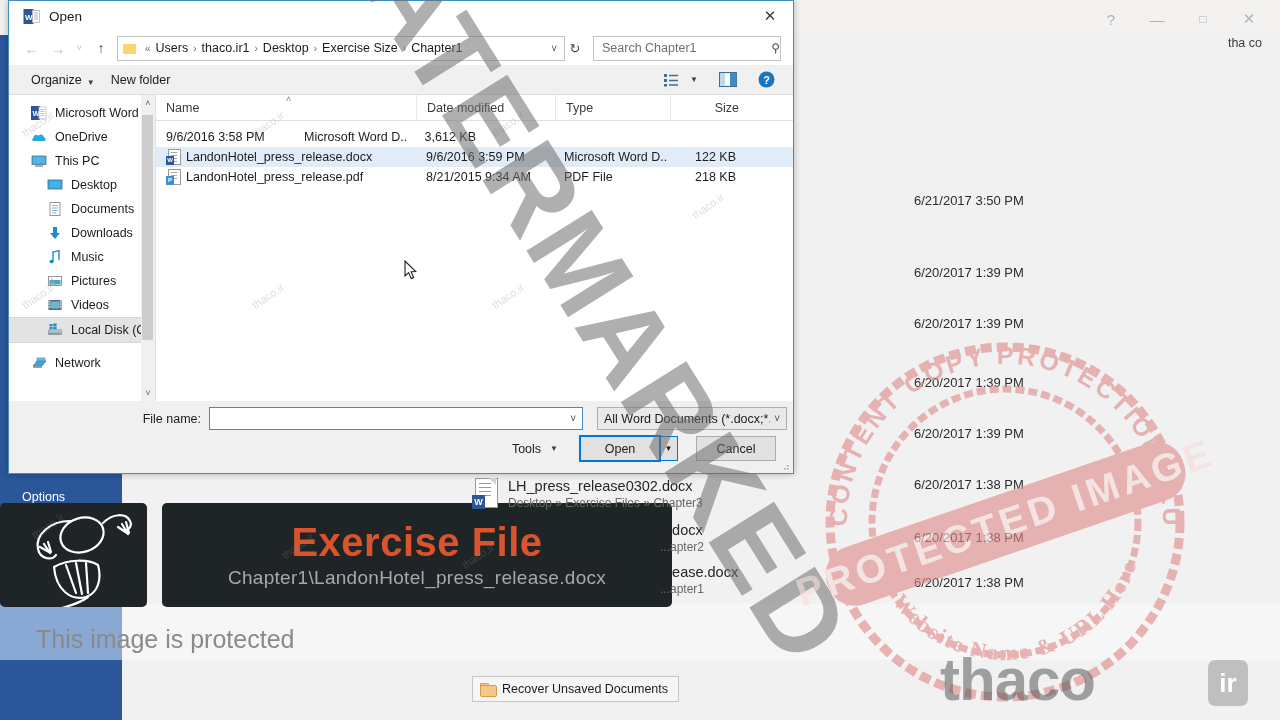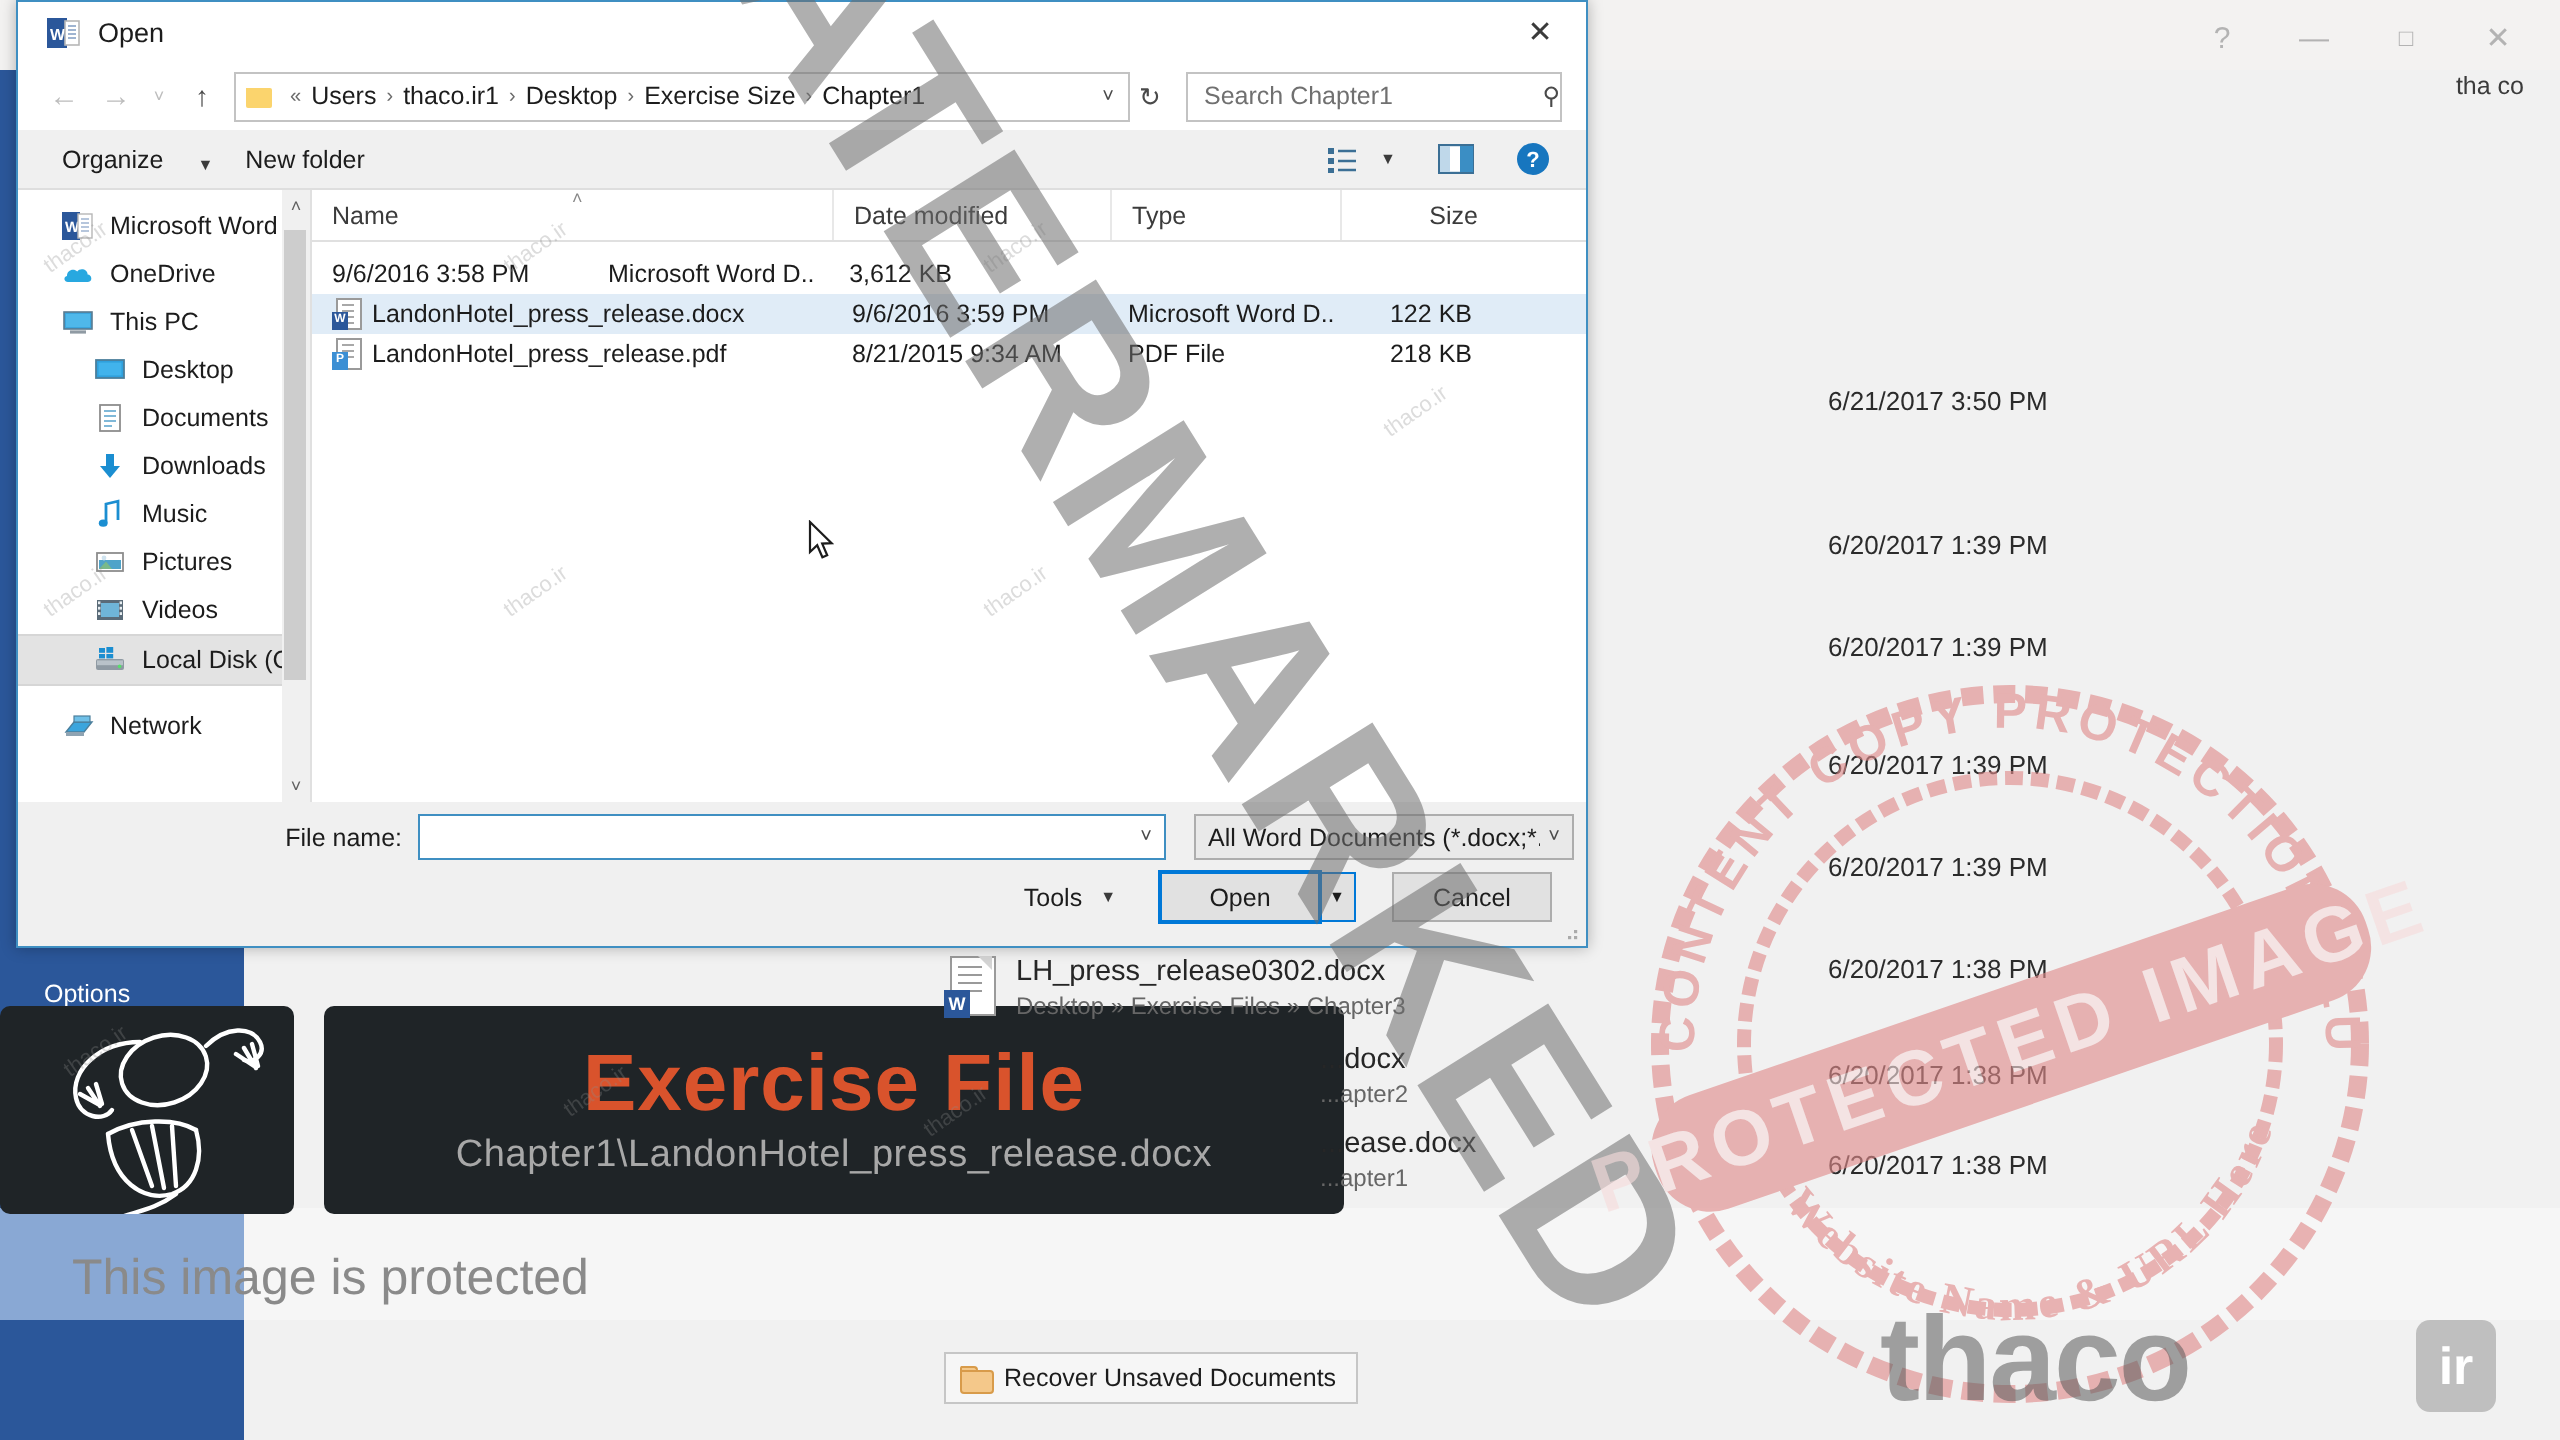--- a/index.html
+++ b/index.html
@@ -81,21 +81,21 @@
   .crumb{font-size:12.5px;color:#1c1c1c;padding:0 1px;white-space:nowrap;}
   .crumb-sep{font-size:10px;color:#6b6b6b;padding:0 4px;}
   .crumb-dd{font-size:10px;color:#4a4a4a;margin-left:auto;padding:0 5px;}
   #refresh-btn{width:20px;height:23px;display:flex;align-items:center;justify-content:center;color:#4a4a4a;font-size:13px;}
   #searchbox{width:178px;height:23px;background:#fff;border:1px solid #c3c3c3;margin-left:8px;display:flex;align-items:center;padding:0 0 0 8px;}
   #search-ph{font-size:12.5px;color:#707070;flex:1;}
   #search-ico{color:#4a4a4a;font-size:12px;}
 
   #dlg-toolbar{height:29px;background:#f0f0f0;display:flex;align-items:center;padding:0 10px 0 14px;
                border-bottom:1px solid #dedede;}
-  .tb-item{font-size:12.5px;color:#1c1c1c;display:flex;align-items:flex-end;gap:17px;padding:3px 8px;}
+  .tb-item{font-size:12.5px;color:#1c1c1c;display:flex;align-items:flex-end;gap:5px;padding:3px 8px;}
   .caret{font-size:8px;color:#3b3b3b;}
   .tb-spacer{flex:1;}
   .tb-ico{width:26px;height:20px;display:flex;align-items:center;justify-content:center;}
 
   #dlg-body{flex:1;display:flex;background:#fff;overflow:hidden;position:relative;}
 
   
   #navpane{width:146px;background:#fff;padding-top:6px;position:relative;}
   .navitem{height:24px;display:flex;align-items:center;padding-left:22px;gap:8px;font-size:12.5px;color:#1c1c1c;white-space:nowrap;}
   .navitem.indent{padding-left:38px;}

